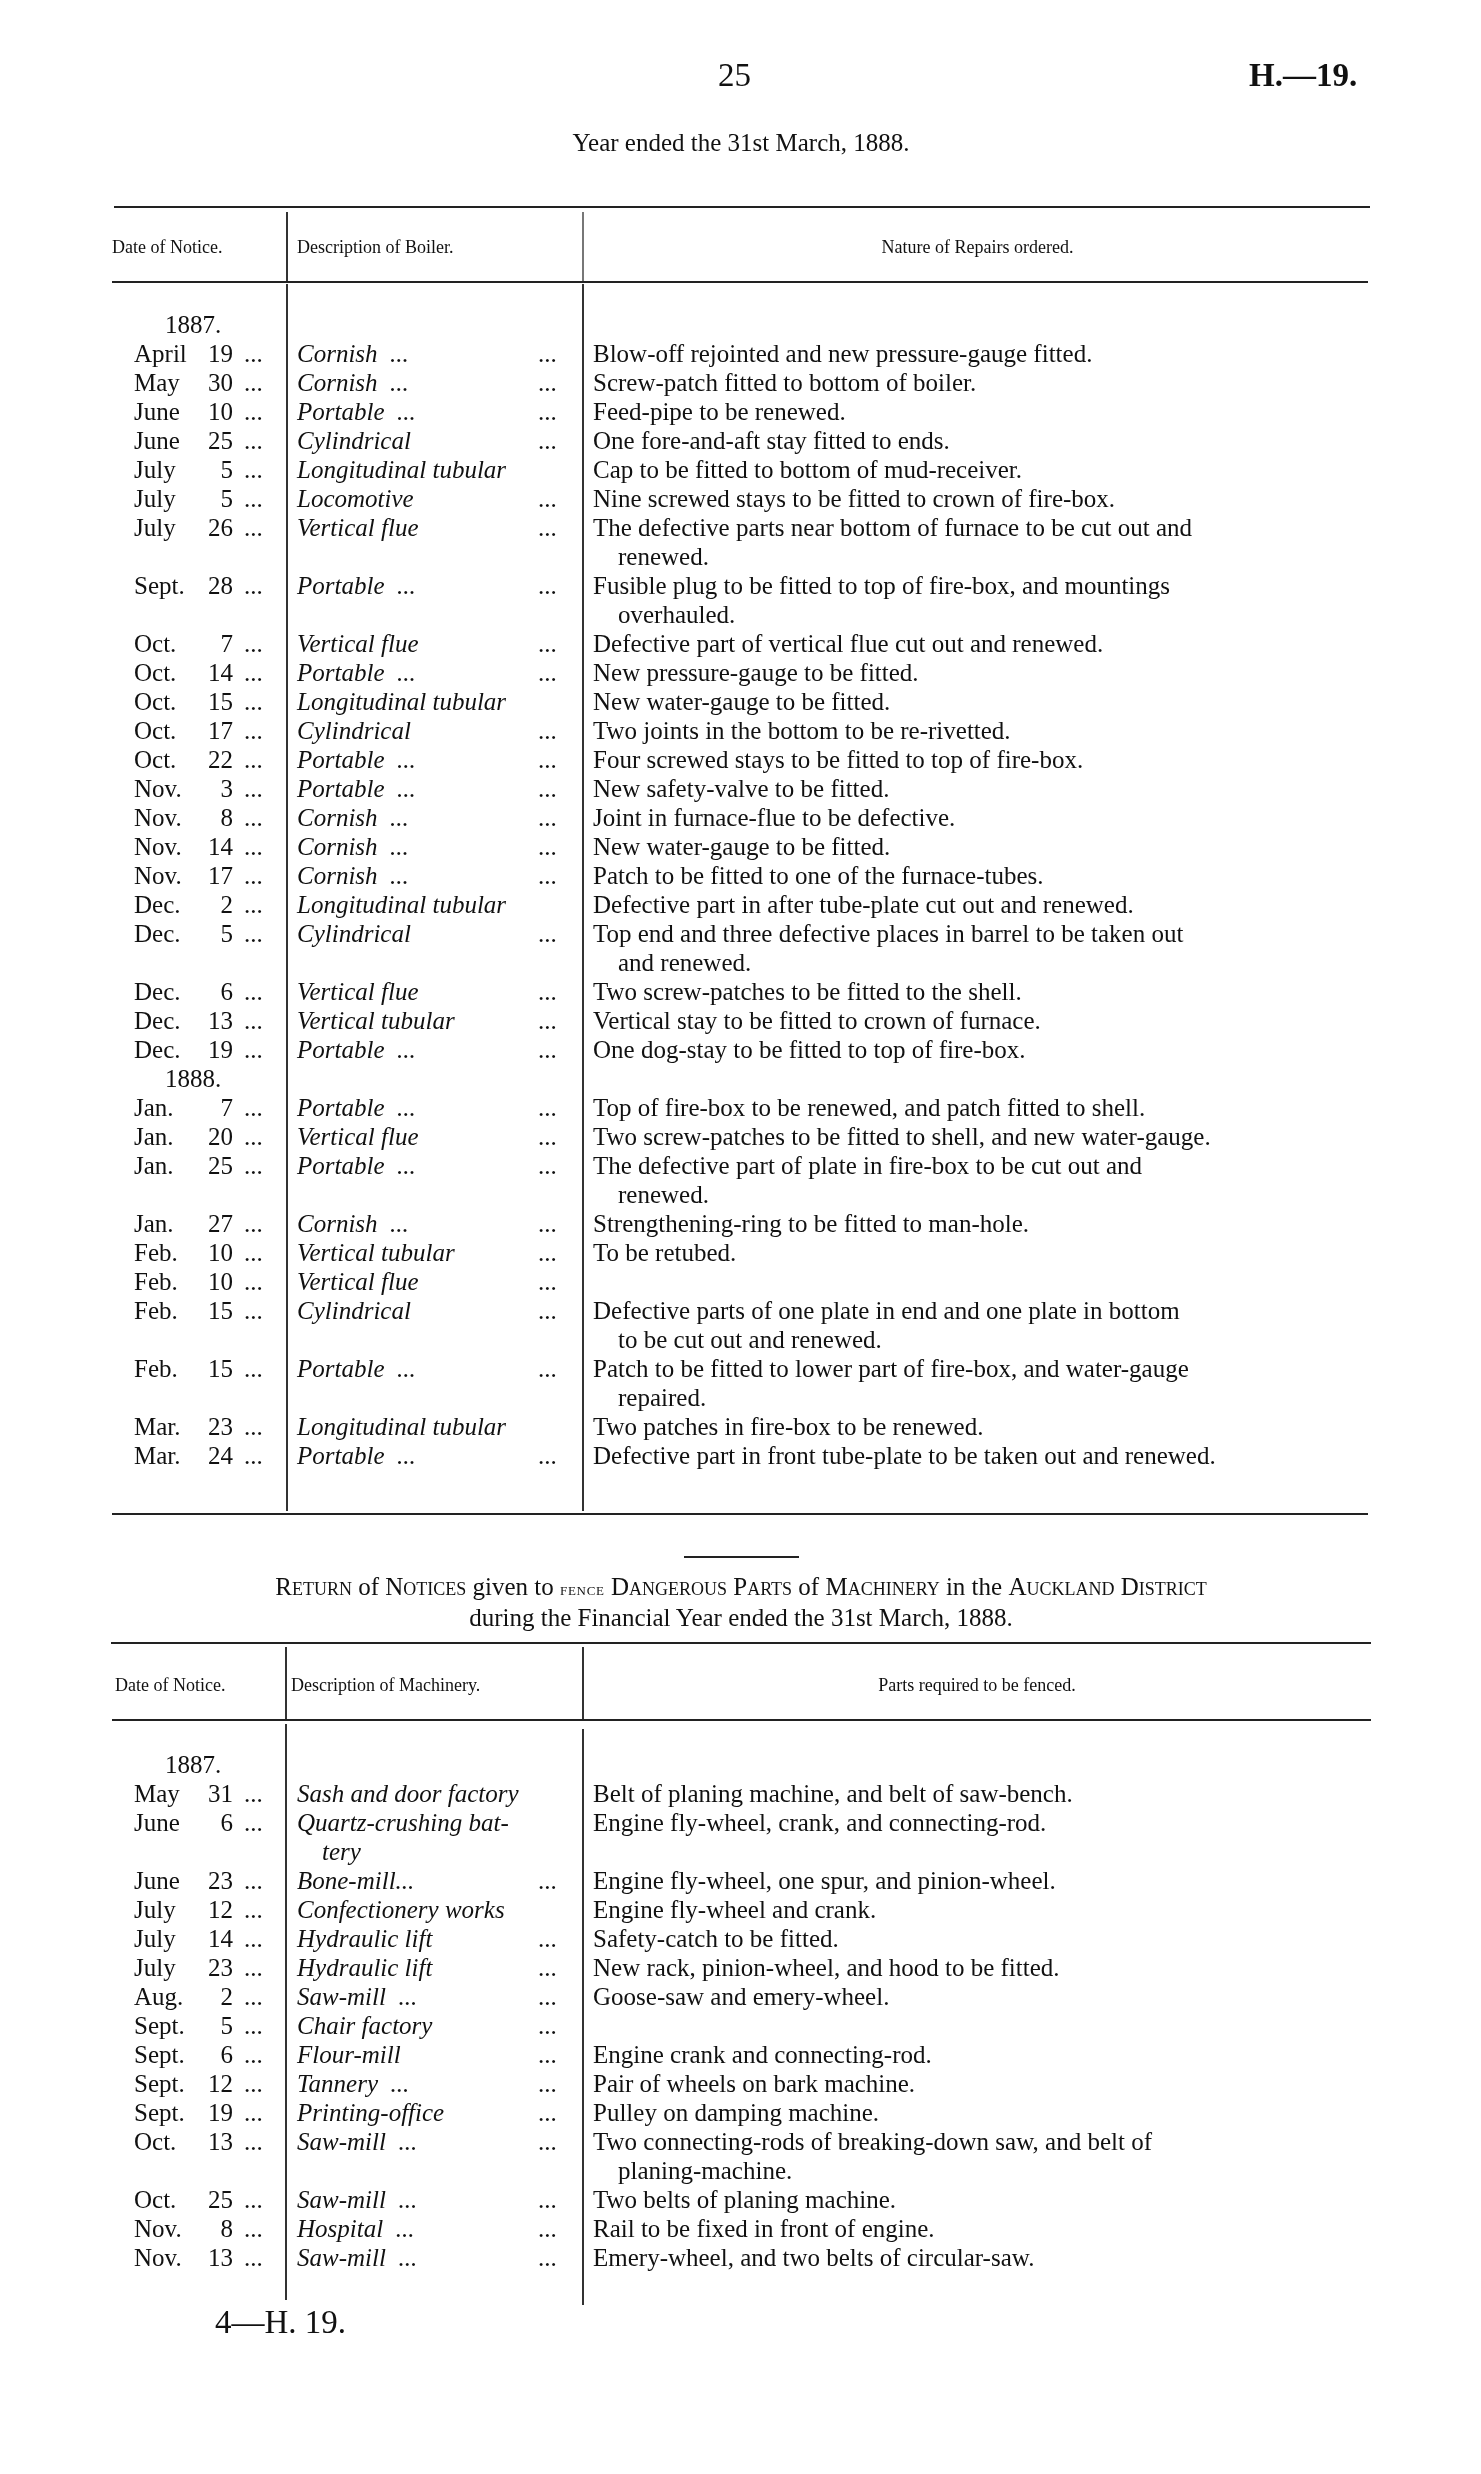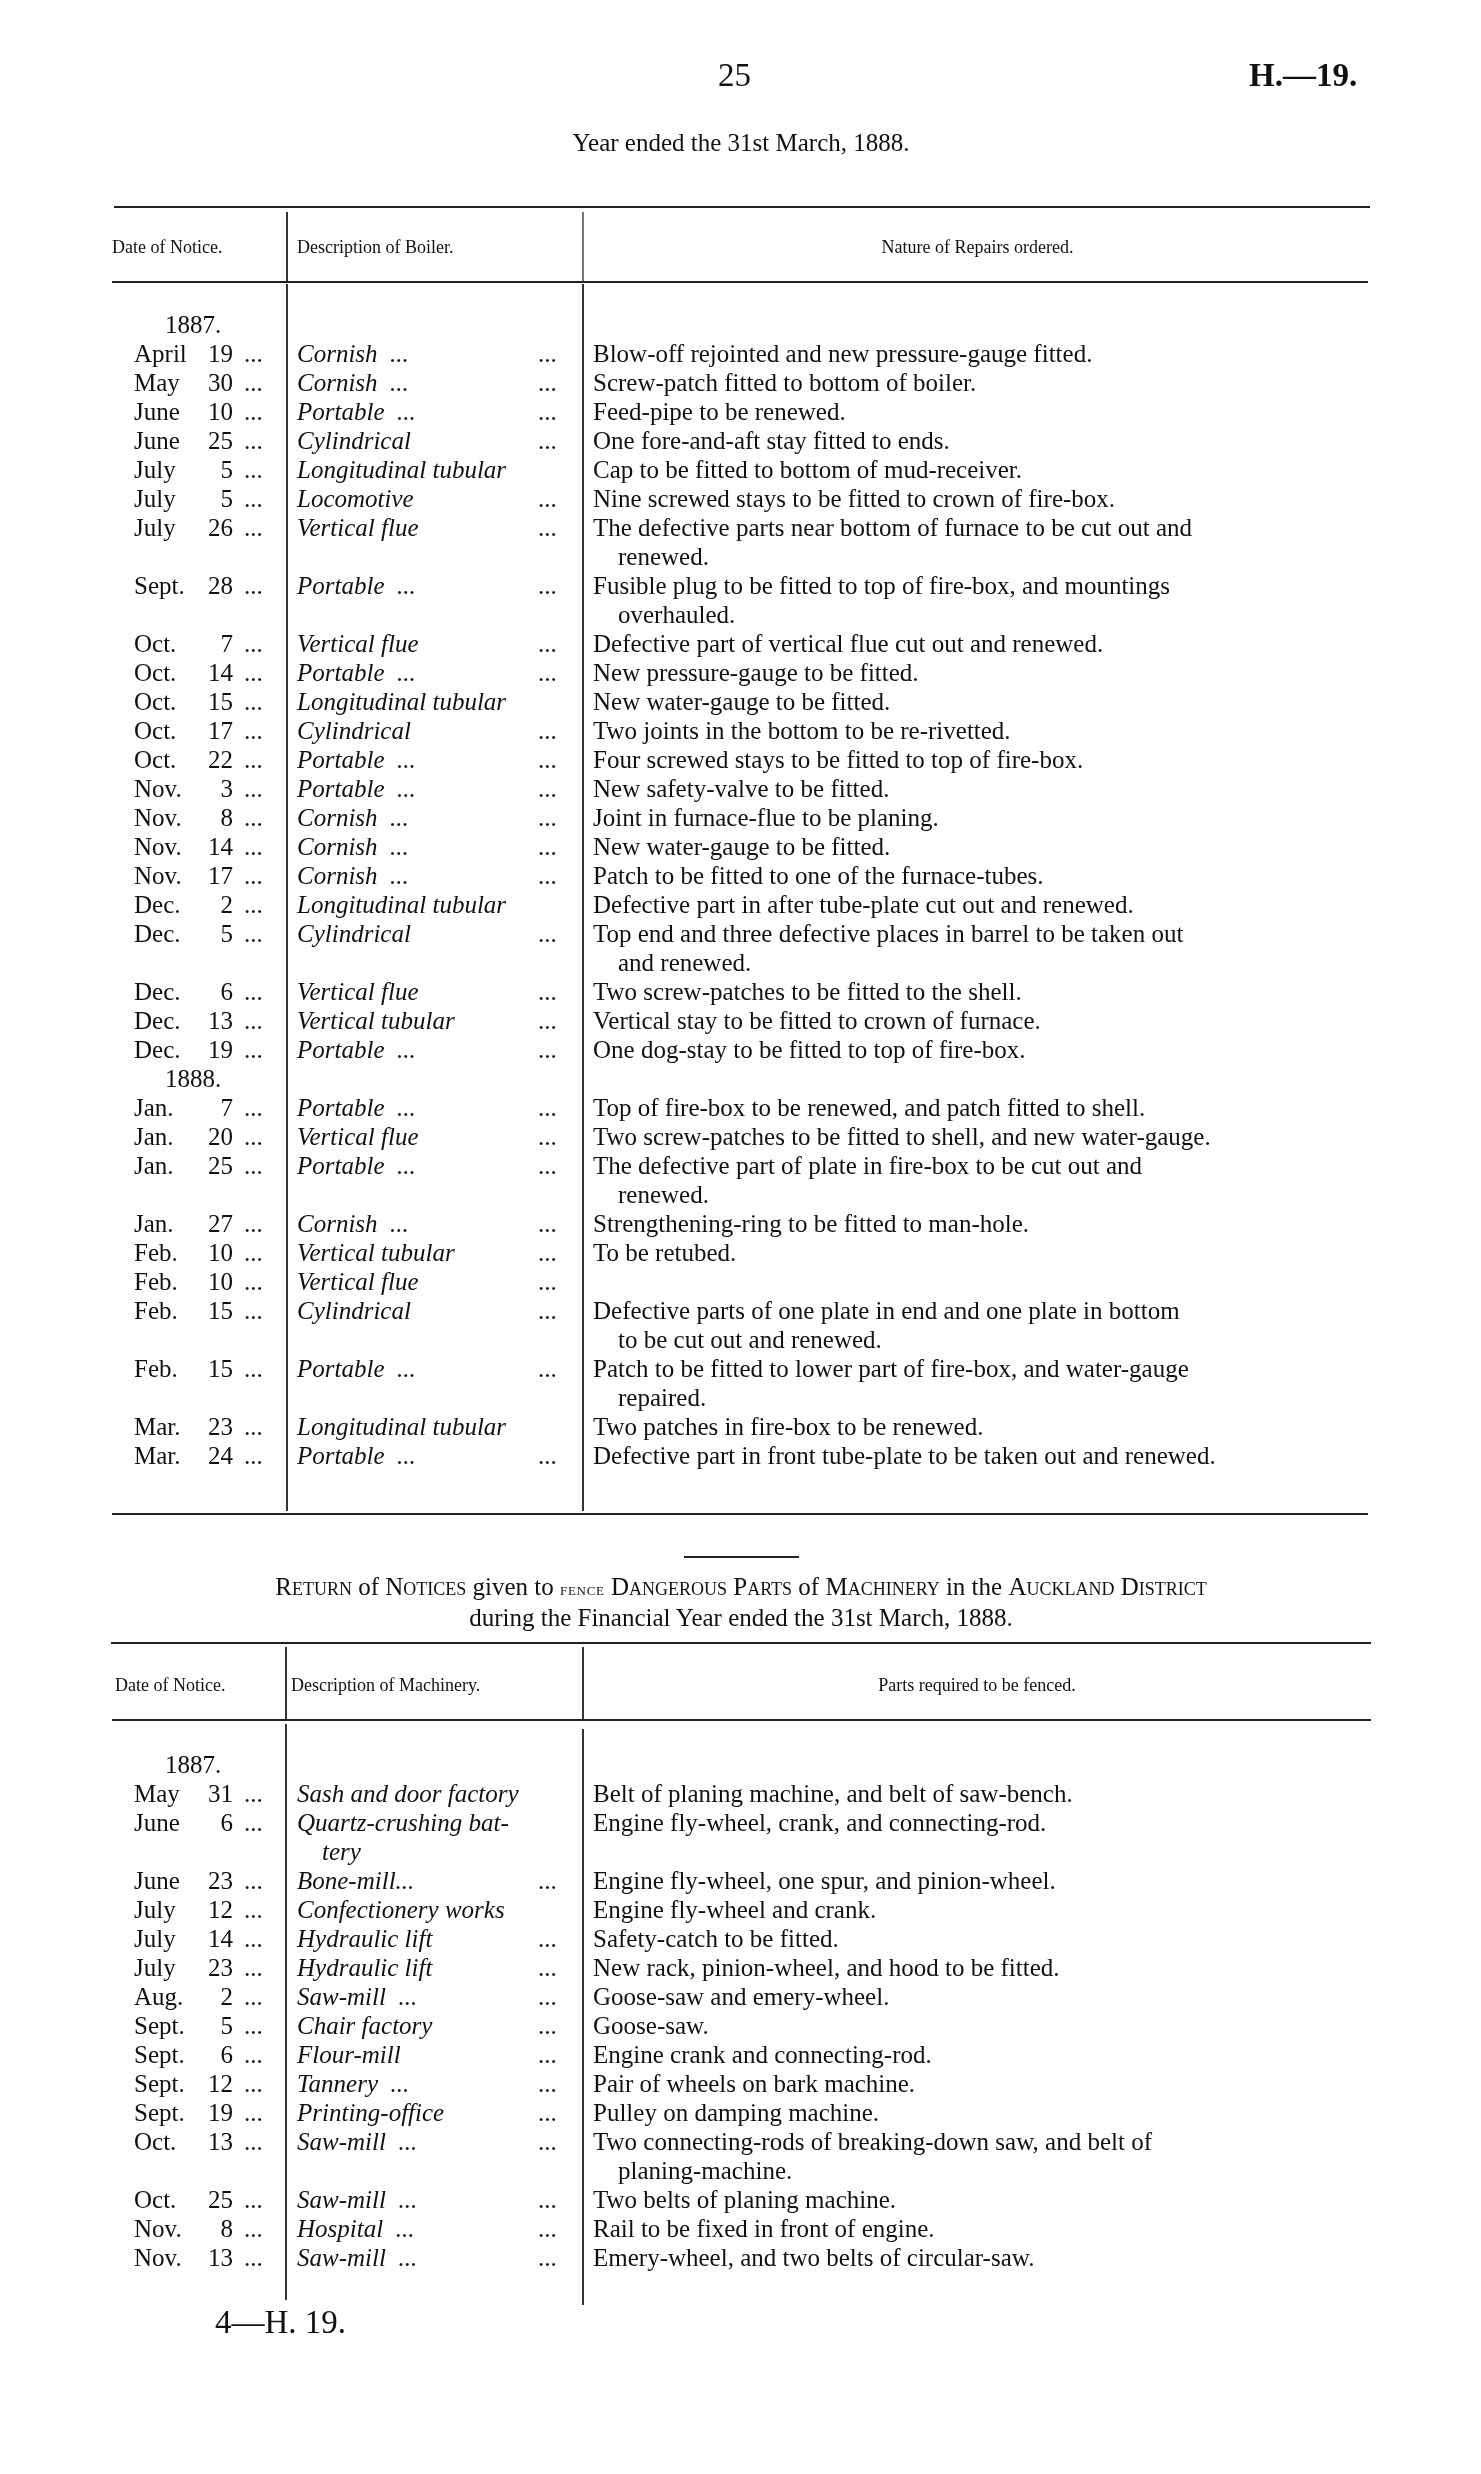--- a/index.html
+++ b/index.html
@@ -156,21 +156,21 @@
         <span class="dots1">...</span>
         <span class="desc"><span class="dl">Portable</span><span style="white-space: pre;">  ...</span></span>
         <span class="dots2">...</span>
         <span class="nature"><span>New safety-valve to be fitted.</span></span>
       </div>
       <div class="row">
         <span class="date"><span class="m">Nov.</span><span class="d">8</span></span>
         <span class="dots1">...</span>
         <span class="desc"><span class="dl">Cornish</span><span style="white-space: pre;">  ...</span></span>
         <span class="dots2">...</span>
-        <span class="nature"><span>Joint in furnace-flue to be planing.</span></span>
+        <span class="nature"><span>Joint in furnace-flue to be defective.</span></span>
       </div>
       <div class="row">
         <span class="date"><span class="m">Nov.</span><span class="d">14</span></span>
         <span class="dots1">...</span>
         <span class="desc"><span class="dl">Cornish</span><span style="white-space: pre;">  ...</span></span>
         <span class="dots2">...</span>
         <span class="nature"><span>New water-gauge to be fitted.</span></span>
       </div>
       <div class="row">
         <span class="date"><span class="m">Nov.</span><span class="d">17</span></span>
@@ -357,21 +357,20 @@
         <span class="dots1">...</span>
         <span class="desc"><span class="dl">Saw-mill</span><span style="white-space: pre;">  ...</span></span>
         <span class="dots2">...</span>
         <span class="nature"><span>Goose-saw and emery-wheel.</span></span>
       </div>
       <div class="row">
         <span class="date"><span class="m">Sept.</span><span class="d">5</span></span>
         <span class="dots1">...</span>
         <span class="desc"><span class="dl">Chair factory</span></span>
         <span class="dots2">...</span>
-        <span class="nature"><span>Goose-saw.</span></span>
       </div>
       <div class="row">
         <span class="date"><span class="m">Sept.</span><span class="d">6</span></span>
         <span class="dots1">...</span>
         <span class="desc"><span class="dl">Flour-mill</span></span>
         <span class="dots2">...</span>
         <span class="nature"><span>Engine crank and connecting-rod.</span></span>
       </div>
       <div class="row">
         <span class="date"><span class="m">Sept.</span><span class="d">12</span></span>

